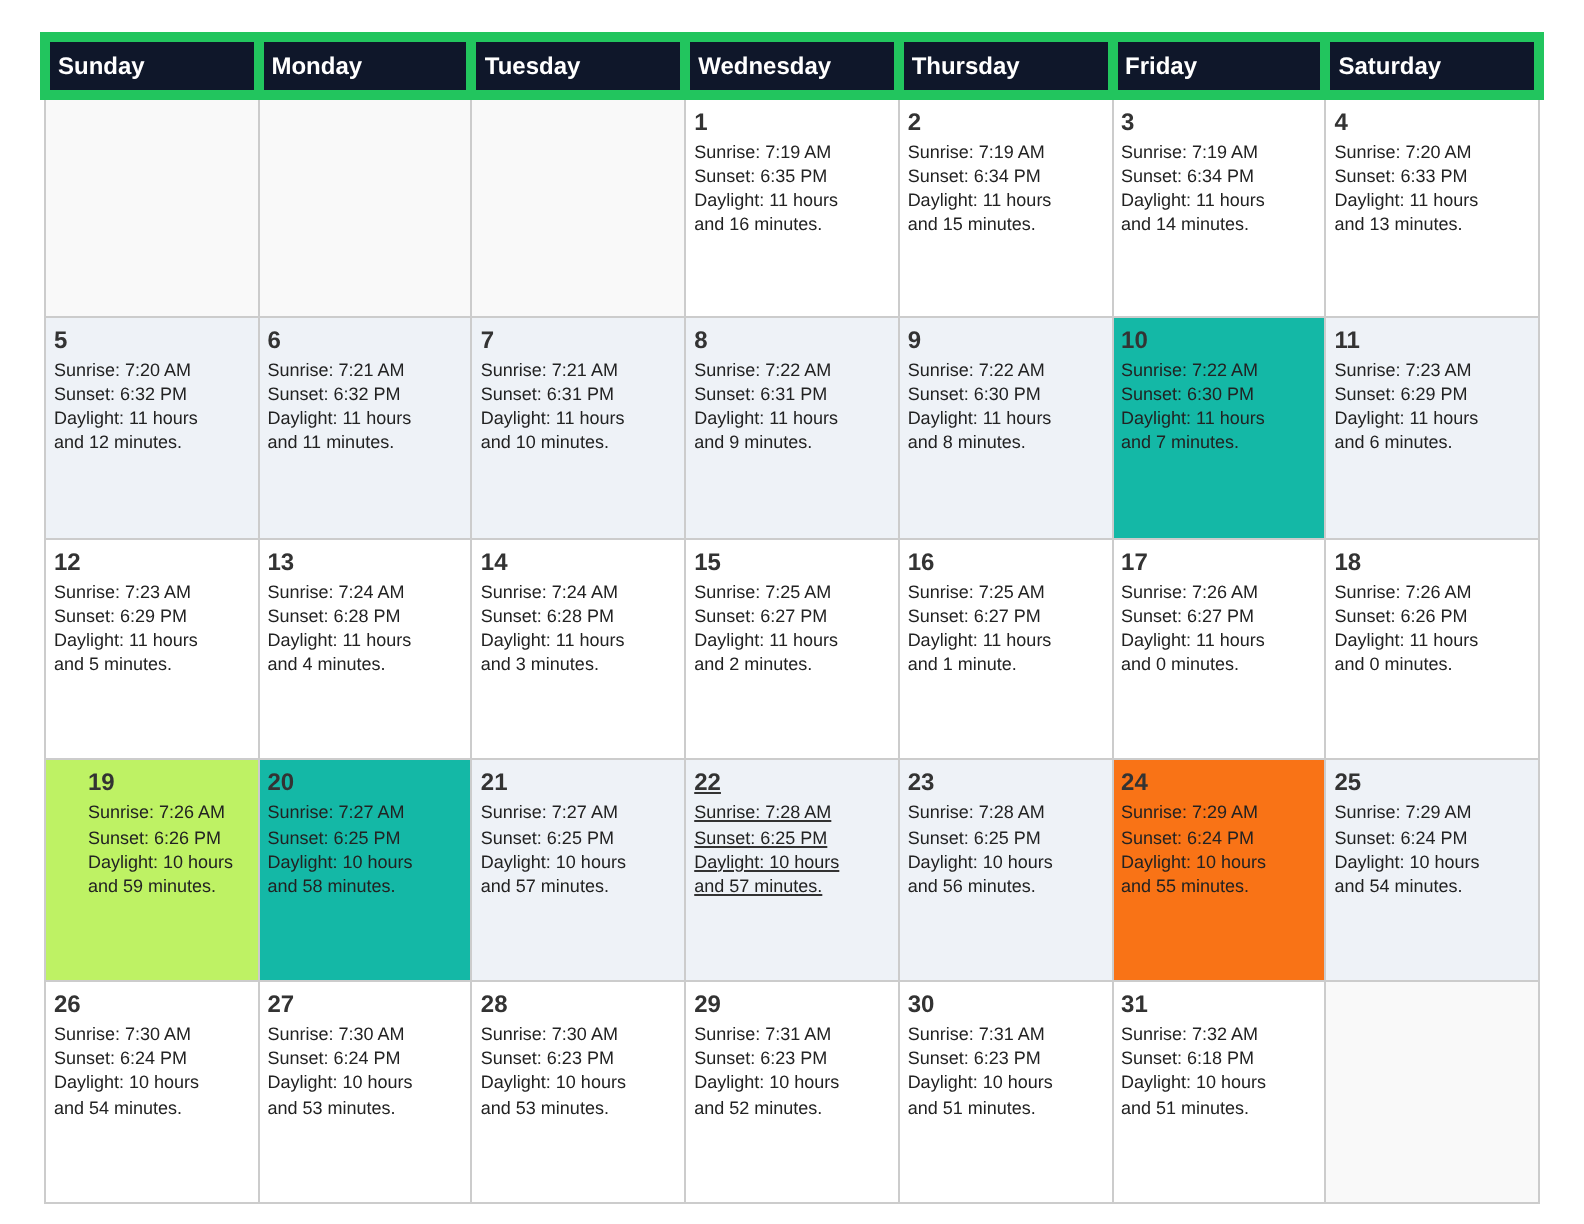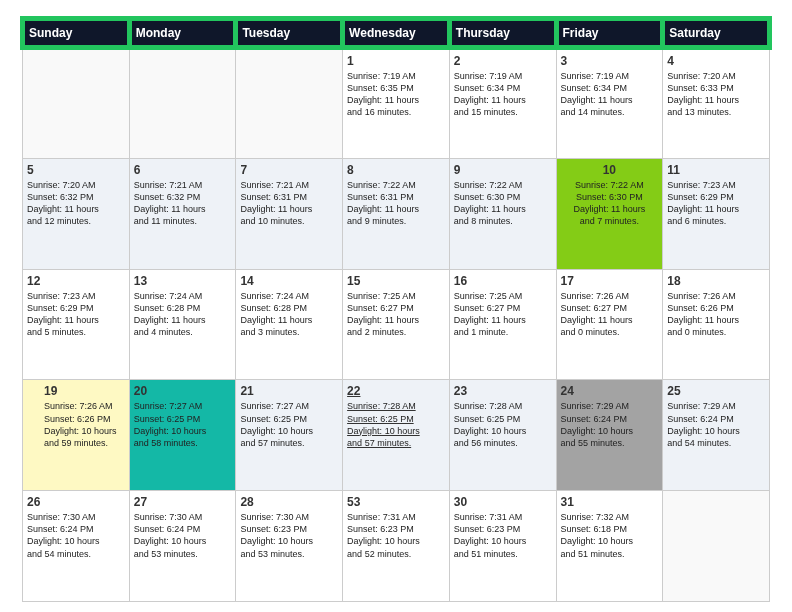--- a/index.html
+++ b/index.html
@@ -167,21 +167,21 @@
 Daylight: 11 hours
 and 9 minutes.</div>
           </td>
           <td style="background-color: rgb(238, 242, 247);">
             <span class="day-number">9</span>
             <div class="day-info" style="white-space: pre-line;">Sunrise: 7:22 AM
 Sunset: 6:30 PM
 Daylight: 11 hours
 and 8 minutes.</div>
           </td>
-          <td style="background-color: #84cc16; text-align: center;">
+          <td style="background-color: #14b8a6;">
             <span class="day-number">10</span>
             <div class="day-info" style="white-space: pre-line;">Sunrise: 7:22 AM
 Sunset: 6:30 PM
 Daylight: 11 hours
 and 7 minutes.</div>
           </td>
           <td style="background-color: rgb(238, 242, 247);">
             <span class="day-number">11</span>
             <div class="day-info" style="white-space: pre-line;">Sunrise: 7:23 AM
 Sunset: 6:29 PM
@@ -234,21 +234,21 @@
           </td>
           <td>
             <span class="day-number">18</span>
             <div class="day-info" style="white-space: pre-line;">Sunrise: 7:26 AM
 Sunset: 6:26 PM
 Daylight: 11 hours
 and 0 minutes.</div>
           </td>
         </tr>
         <tr>
-          <td style="background-color: #fef9c3; padding-left: 21px;">
+          <td style="background-color: #bef264; padding-left: 21px;">
             <span class="day-number">19</span>
             <div class="day-info" style="white-space: pre-line;">Sunrise: 7:26 AM
 Sunset: 6:26 PM
 Daylight: 10 hours
 and 59 minutes.</div>
           </td>
           <td style="background-color: #14b8a6;">
             <span class="day-number">20</span>
             <div class="day-info" style="white-space: pre-line;">Sunrise: 7:27 AM
 Sunset: 6:25 PM
@@ -269,21 +269,21 @@
 Daylight: 10 hours
 and 57 minutes.</div>
           </td>
           <td style="background-color: rgb(238, 242, 247); margin-top: 40px;">
             <span class="day-number">23</span>
             <div class="day-info" style="white-space: pre-line;">Sunrise: 7:28 AM
 Sunset: 6:25 PM
 Daylight: 10 hours
 and 56 minutes.</div>
           </td>
-          <td style="background-color: #a3a3a3; margin-top: 12px;">
+          <td style="background-color: #f97316; margin-top: 12px;">
             <span class="day-number">24</span>
             <div class="day-info" style="white-space: pre-line;">Sunrise: 7:29 AM
 Sunset: 6:24 PM
 Daylight: 10 hours
 and 55 minutes.</div>
           </td>
           <td style="background-color: rgb(238, 242, 247);">
             <span class="day-number">25</span>
             <div class="day-info" style="white-space: pre-line;">Sunrise: 7:29 AM
 Sunset: 6:24 PM
@@ -307,21 +307,21 @@
 and 53 minutes.</div>
           </td>
           <td>
             <span class="day-number">28</span>
             <div class="day-info" style="white-space: pre-line;">Sunrise: 7:30 AM
 Sunset: 6:23 PM
 Daylight: 10 hours
 and 53 minutes.</div>
           </td>
           <td>
-            <span class="day-number">53</span>
+            <span class="day-number">29</span>
             <div class="day-info" style="white-space: pre-line;">Sunrise: 7:31 AM
 Sunset: 6:23 PM
 Daylight: 10 hours
 and 52 minutes.</div>
           </td>
           <td>
             <span class="day-number">30</span>
             <div class="day-info" style="white-space: pre-line;">Sunrise: 7:31 AM
 Sunset: 6:23 PM
 Daylight: 10 hours

